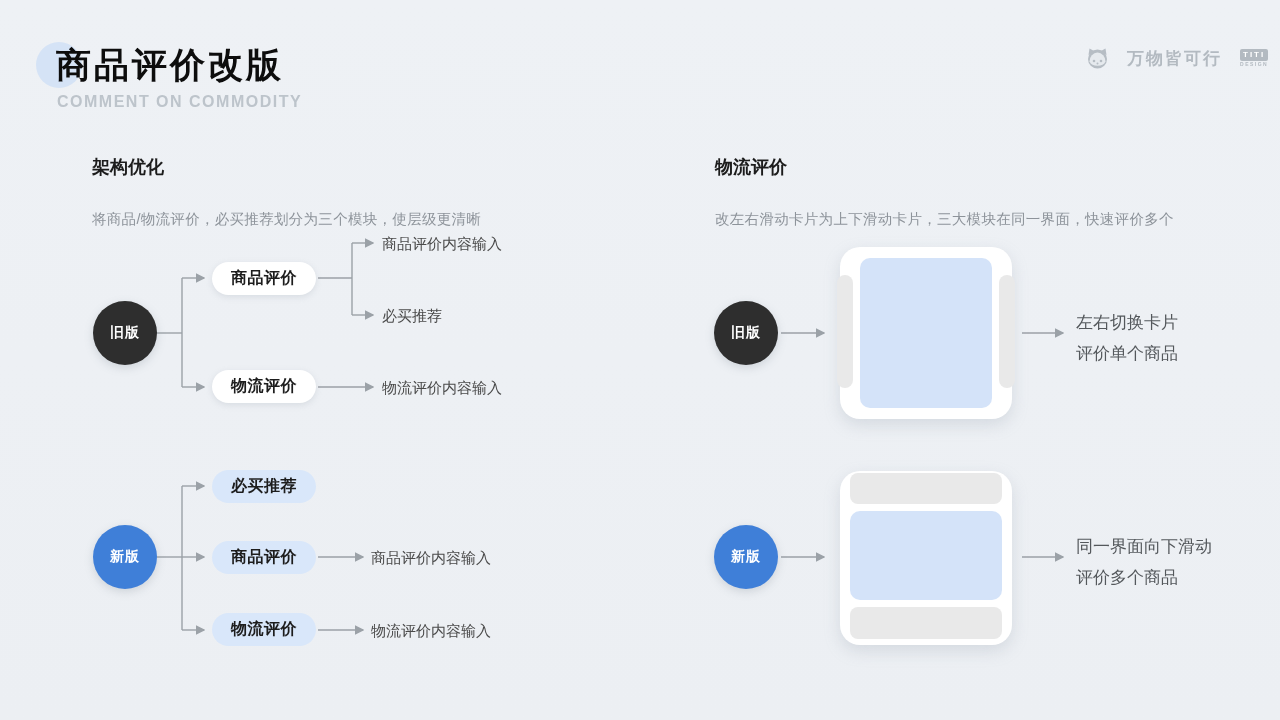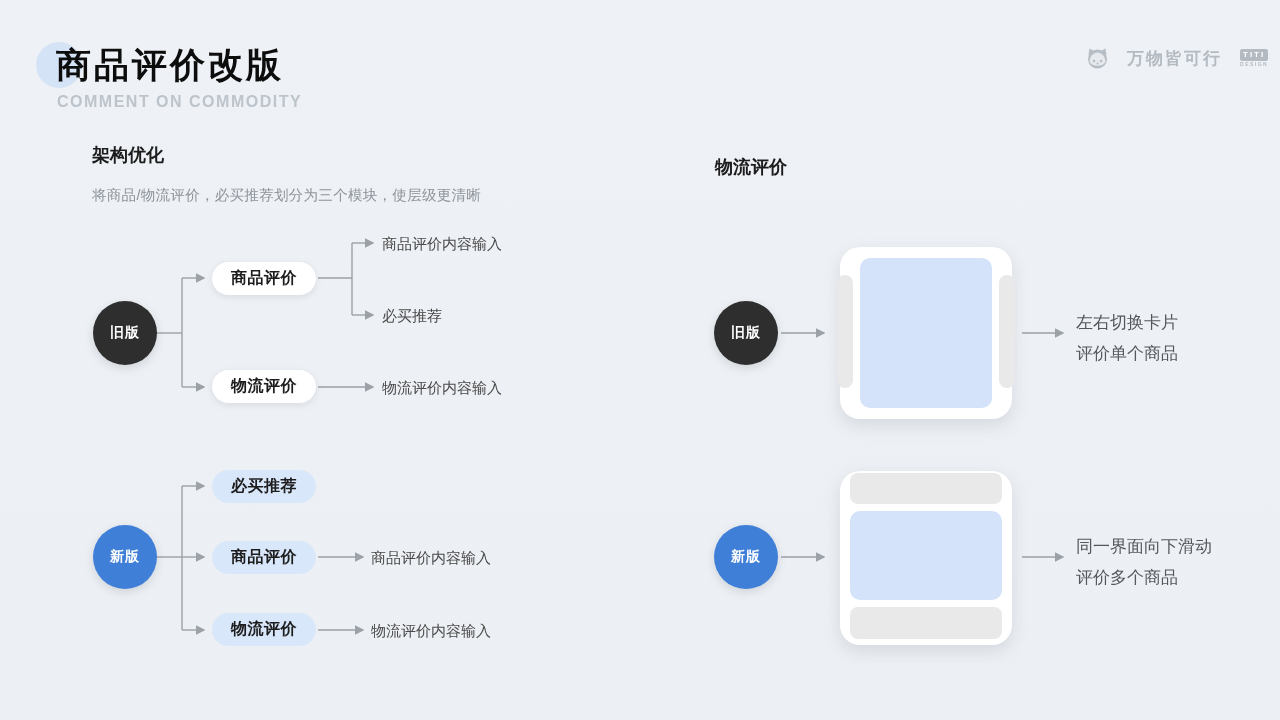--- a/index.html
+++ b/index.html
@@ -21,21 +21,21 @@
     font-size:16px;font-weight:700;color:#bdc4cb;letter-spacing:1.5px;}
   .logo{position:absolute;left:1084px;top:46px;display:flex;align-items:center;gap:16px;}
   .logo-text{font-size:17px;font-weight:800;color:#b3bac1;letter-spacing:2px;}
   .logo-badge{display:flex;flex-direction:column;align-items:center;line-height:1;margin-left:2px;}
   .logo-badge .bt{background:#b3bac1;color:#fff;font-size:8px;font-weight:800;
     letter-spacing:2px;padding:2px 3px;border-radius:2px;}
   .logo-badge .bb{font-size:5px;font-weight:700;color:#b3bac1;letter-spacing:1.5px;margin-top:1px;}
 
   
   .sec-heading{position:absolute;font-size:18px;font-weight:800;color:#1c1c1c;}
-  .sec-desc{position:absolute;font-size:14.5px;color:#8d939a;letter-spacing:.3px;}
+  .sec-desc{position:absolute;font-size:14.5px;color:#8d939a;letter-spacing:.3px;margin-top:24px;}
 
   
   .circle-node{position:absolute;width:64px;height:64px;border-radius:50%;
     display:flex;align-items:center;justify-content:center;
     color:#fff;font-size:14px;font-weight:800;letter-spacing:1px;
     box-shadow:0 3px 8px rgba(120,130,145,.25);}
   .circle-dark{background:#2e2e2e;}
   .circle-blue{background:#3f7fd8;}
 
   .pill{position:absolute;width:104px;height:33px;border-radius:17px;
@@ -88,24 +88,25 @@
         <circle cx="13.5" cy="17.5" r="1" fill="#b6bdc4"></circle>
       </svg>
     </span>
     <span class="logo-text">万物皆可行</span>
     <span class="logo-badge">
       <span class="bt">TITI</span>
       <span class="bb">DESIGN</span>
     </span>
   </div>
 
-  <div class="sec-heading" style="left:92px;top:143px;">架构优化</div>
+  <div class="sec-heading" style="left:92px;top:155px;">架构优化</div>
   <div class="sec-desc" style="left:92px;top:186px;">将商品/物流评价，必买推荐划分为三个模块，使层级更清晰</div>
 
   <div class="sec-heading" style="left:715px;top:155px;">物流评价</div>
+  <div class="sec-desc" style="left:715px;top:186px;">改左右滑动卡片为上下滑动卡片，三大模块在同一界面，快速评价多个</div>
 
   <svg class="connector-svg" width="1280" height="720">
     <defs>
       <marker id="arr" markerWidth="7" markerHeight="7" refX="6" refY="3.5" orient="auto">
         <path d="M0,0 L7,3.5 L0,7 Z" fill="#9ba1a7"></path>
       </marker>
     </defs>
     <g stroke="#9ba1a7" stroke-width="1.4" fill="none">
 
       <path d="M157,333 H182"></path>

